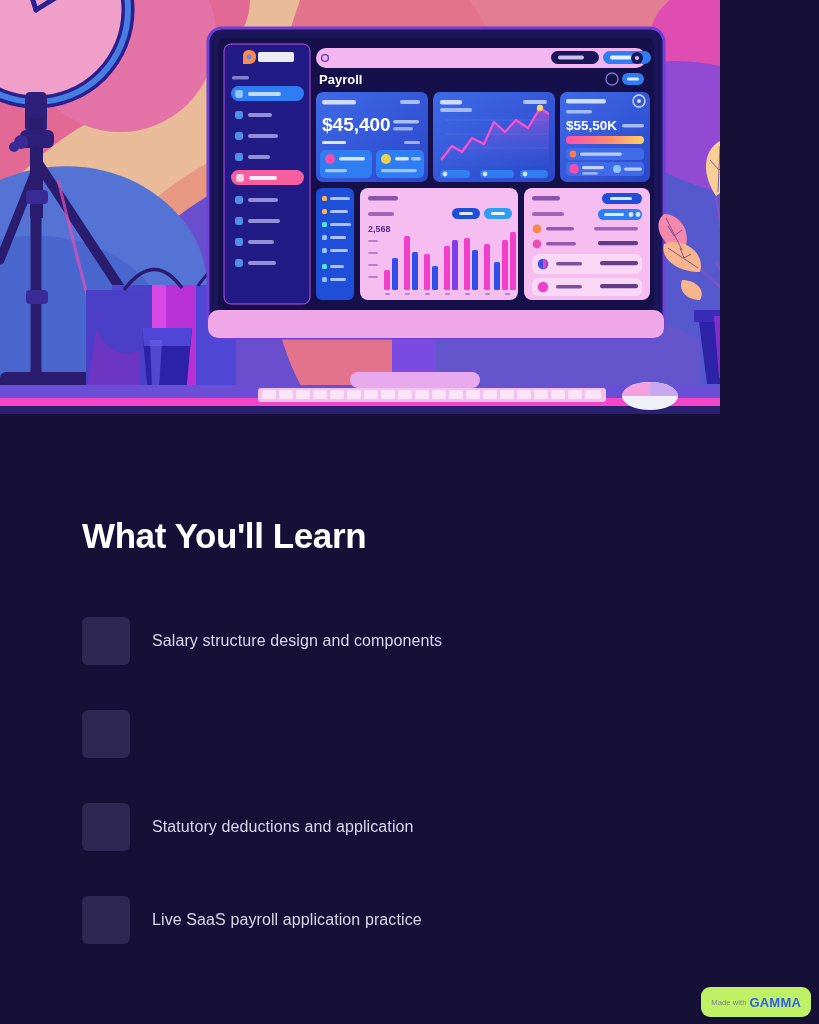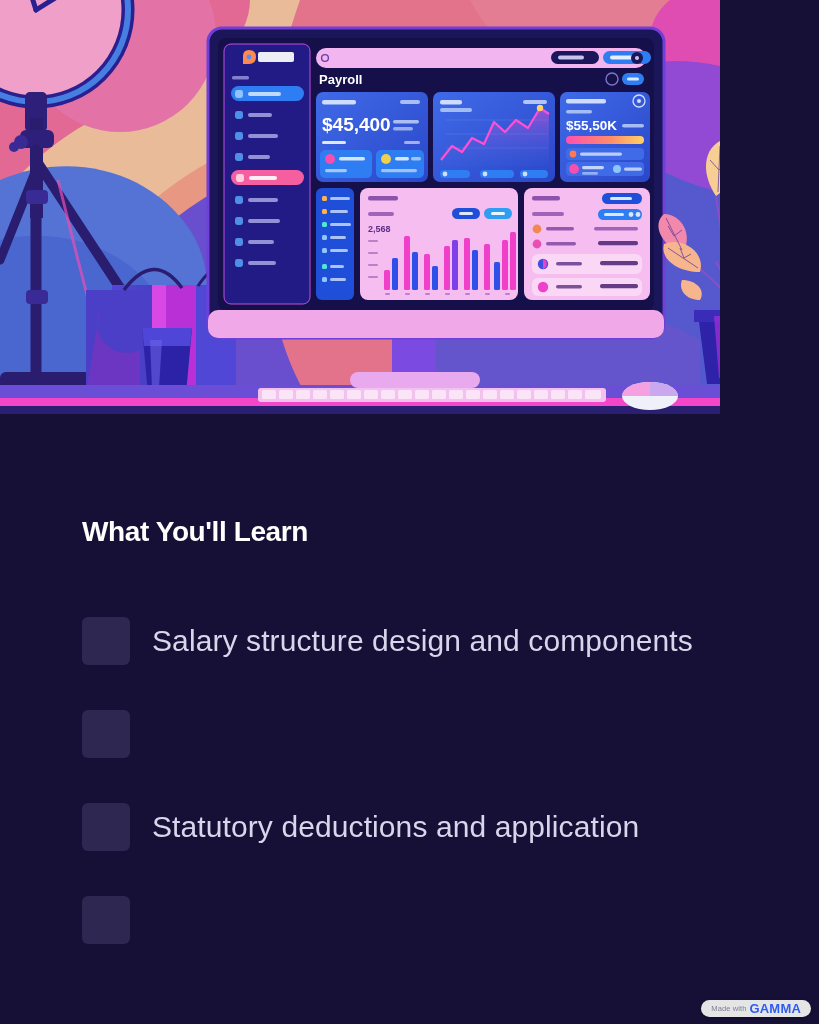--- a/index.html
+++ b/index.html
@@ -24,21 +24,21 @@
   
   .content {
     position:absolute; left:0; top:414px;
     width:819px; height:610px;
     background:#161036;
   }
 
   .page-title {
     position:absolute;
     left:82px; top:103px;
-    font-size:28px;
+    font-size:35px;
     font-weight:bold;
     color:#ffffff;
     letter-spacing:-0.4px;
     line-height:1.1;
     white-space:nowrap;
   }
 
   .learn-list {
     position:absolute;
     left:82px; top:180px;
@@ -51,34 +51,34 @@
     height:93px;
   }
   .bullet-box {
     width:48px; height:48px;
     flex:0 0 48px;
     background:#2d2752;
     border-radius:6px;
   }
   .item-label {
     margin-left:22px;
-    font-size:30px;
+    font-size:16px;
     color:#d9d6ec;
     font-weight:normal;
     letter-spacing:0.1px;
     white-space:nowrap;
   }
 
   
   .gamma-badge {
     position:absolute;
     right:8px; bottom:7px;
-    height:17px;
+    height:30px;
     padding:0 10px;
-    background:#e5e5e5;
+    background:#bef264;
     border-radius:9px;
     display:flex;
     align-items:center;
     gap:3px;
     box-shadow:0 1px 3px rgba(0,0,0,0.35);
   }
   .gamma-made {
     font-size:7.5px;
     color:#7b7f95;
     letter-spacing:0.1px;
@@ -506,20 +506,21 @@
     </li>
     <li class="learn-item">
       <span class="bullet-box"></span>
     </li>
     <li class="learn-item">
       <span class="bullet-box"></span>
       <span class="item-label">Statutory deductions and application</span>
     </li>
     <li class="learn-item">
       <span class="bullet-box"></span>
+      <span class="item-label">Live SaaS payroll application practice</span>
     </li>
   </ul>
 
   <div class="gamma-badge">
     <span class="gamma-made">Made with</span>
     <span class="gamma-name">GAMMA</span>
   </div>
 
 </div>
 

